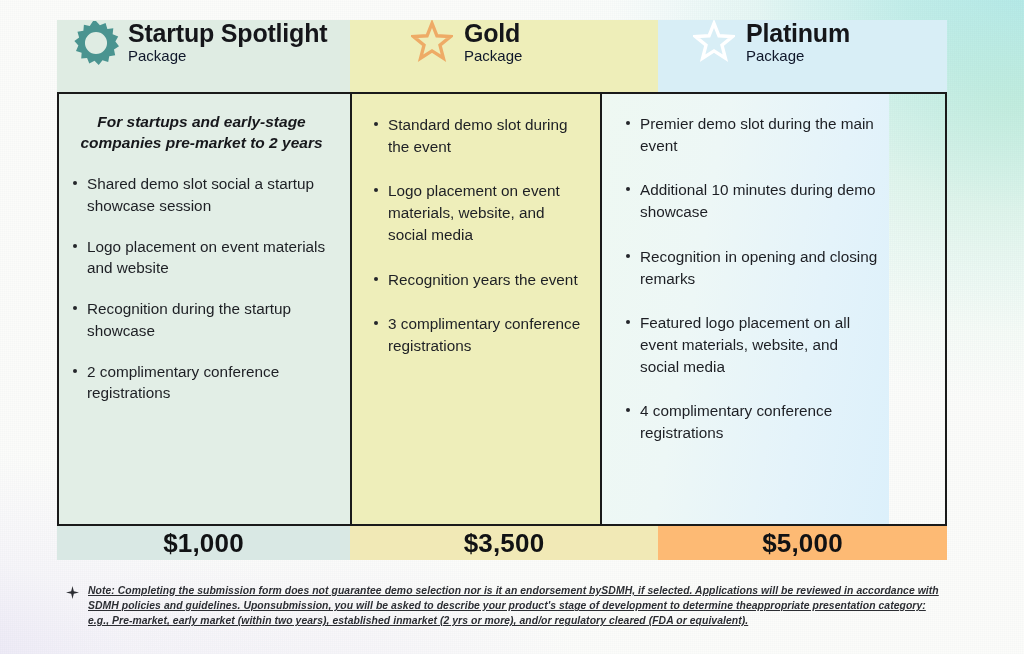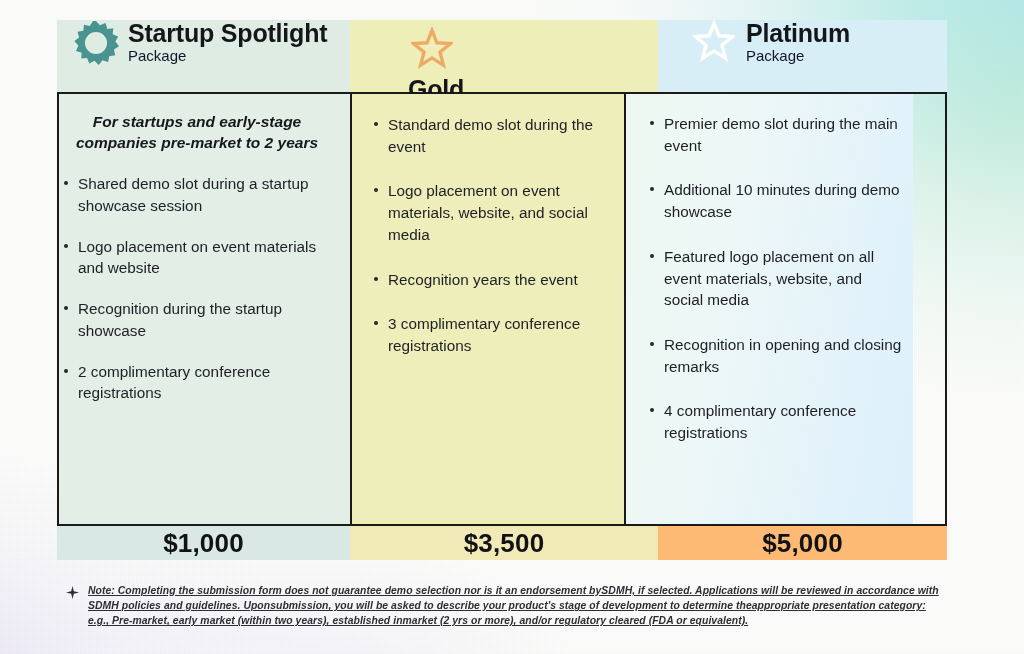--- a/index.html
+++ b/index.html
@@ -33,43 +33,43 @@
       repeating-linear-gradient(0deg, rgba(120,150,160,.045) 0 1px, rgba(255,255,255,0) 1px 2px),
       repeating-linear-gradient(90deg, rgba(120,150,160,.045) 0 1px, rgba(255,255,255,0) 1px 2px);
   }
 
   
   #table{position:absolute;left:57px;top:20px;width:890px;}
 
   .header-row{display:flex;height:72px;}
   .hcell{display:flex;align-items:flex-start;box-sizing:border-box;}
   .hcell.c1{width:293px;background:#dfece3;padding-left:11px;}
-  .hcell.c2{width:308px;background:#eeeeb9;padding-left:54px;flex-direction:column;}
+  .hcell.c2{width:308px;background:#eeeeb9;padding-left:54px;}
   .hcell.c3{width:289px;background:#d8eef6;padding-left:28px;}
 
   .hicon{width:56px;flex:0 0 56px;display:flex;align-items:center;justify-content:center;}
   .hicon svg{display:block;}
   .htext{padding-left:4px;}
   .htitle{
     font-size:25px;font-weight:bold;color:#15161a;
     letter-spacing:-.2px;line-height:1.04;white-space:nowrap;
   }
   .hsub{font-size:15px;color:#0f172a;line-height:1.25;margin-top:1px;}
 
   
   .body-row{display:flex;border:2px solid #1a1a1a;border-bottom:2px solid #1a1a1a;height:434px;box-sizing:border-box;}
   .bcell{box-sizing:border-box;position:relative;}
   .bcell.c1{width:291px;background:#e2eee6;}
-  .bcell.c2{width:276px;background:#eeeeba;border-left:2px solid #1a1a1a;border-right:2px solid #1a1a1a;}
+  .bcell.c2{width:252px;background:#eeeeba;border-left:2px solid #1a1a1a;border-right:2px solid #1a1a1a;}
   .bcell.c3{width:287px;background:#eaf6fa;}
   .bcell.c3 .tint{
     position:absolute;inset:0;
     background:linear-gradient(100deg,#eef8f2 0%,#edf7f6 35%,#e4f3fa 70%,#dcf0fb 100%);
   }
-  .bcell .inner{position:relative;padding:14px 16px 0 1px;}
+  .bcell .inner{position:relative;padding:14px 16px 0 10px;}
 
   .intro{
     font-style:italic;font-size:15.5px;line-height:1.33;color:#17181c;
     text-align:center;padding:4px 6px 0 6px;margin-bottom:20px;font-weight:600;
   }
   ul.feat{list-style:none;margin:0;padding:0;}
   ul.feat li{
     position:relative;padding-left:18px;margin-bottom:19px;
     font-size:15.3px;line-height:1.42;color:#1d1f24;
   }
@@ -150,21 +150,21 @@
       </div>
     </div>
   </div>
 
   <div class="body-row">
 
     <div class="bcell c1">
       <div class="inner">
         <div class="intro">For startups and early-stage companies pre-market to 2 years</div>
         <ul class="feat">
-          <li>Shared demo slot during a startup showcase session</li>
+          <li>Shared demo slot social a startup showcase session</li>
           <li>Logo placement on event materials and website</li>
           <li>Recognition during the startup showcase</li>
           <li>2 complimentary conference registrations</li>
         </ul>
       </div>
     </div>
 
     <div class="bcell c2">
       <div class="inner">
         <ul class="feat">
@@ -175,22 +175,22 @@
         </ul>
       </div>
     </div>
 
     <div class="bcell c3">
       <div class="tint"></div>
       <div class="inner">
         <ul class="feat">
           <li>Premier demo slot during the main event</li>
           <li>Additional 10 minutes during demo showcase</li>
+          <li>Recognition in opening and closing remarks</li>
           <li>Featured logo placement on all event materials, website, and social media</li>
-          <li>Recognition in opening and closing remarks</li>
           <li>4  complimentary conference registrations</li>
         </ul>
       </div>
     </div>
   </div>
 
   <div class="price-row">
     <div class="pcell c1">
       <span class="price">$1,000</span>
     </div>

